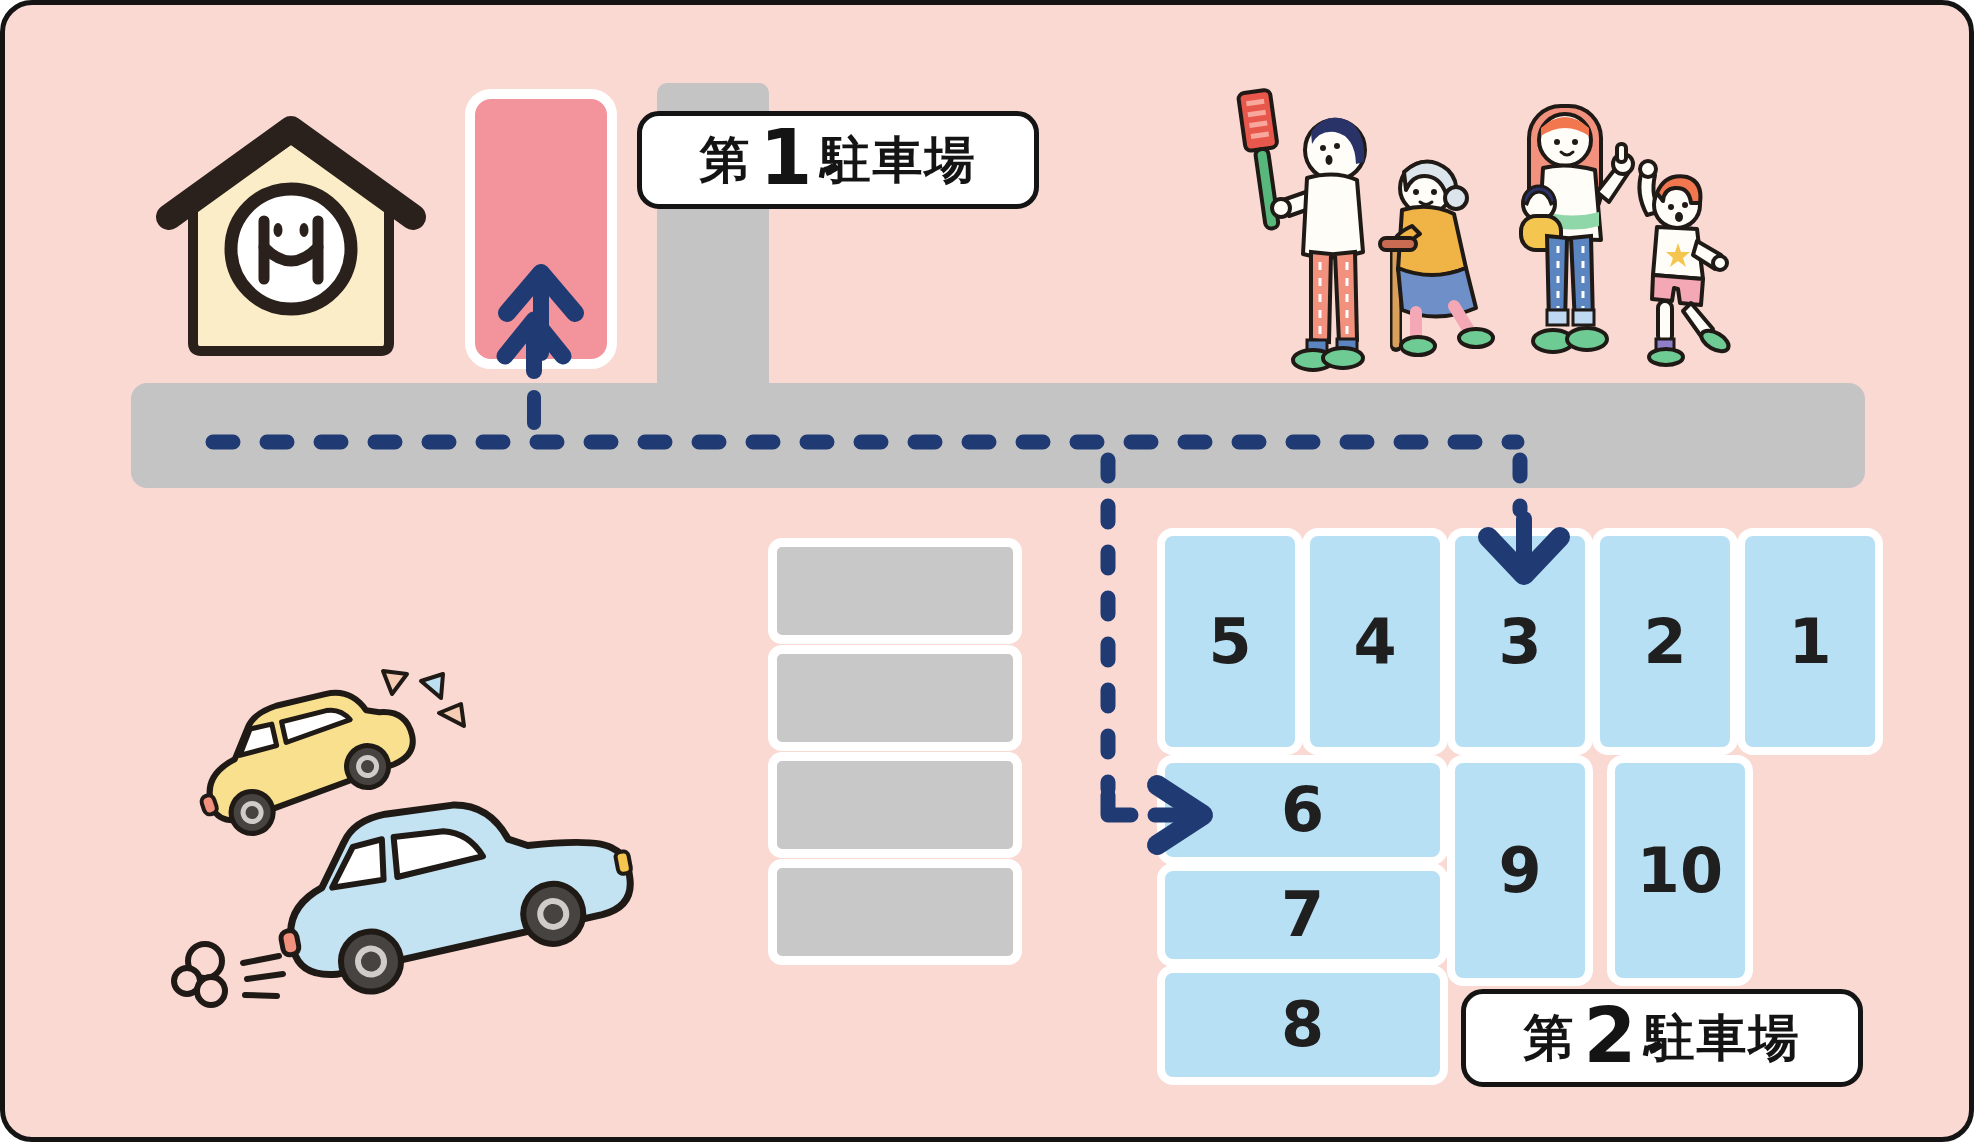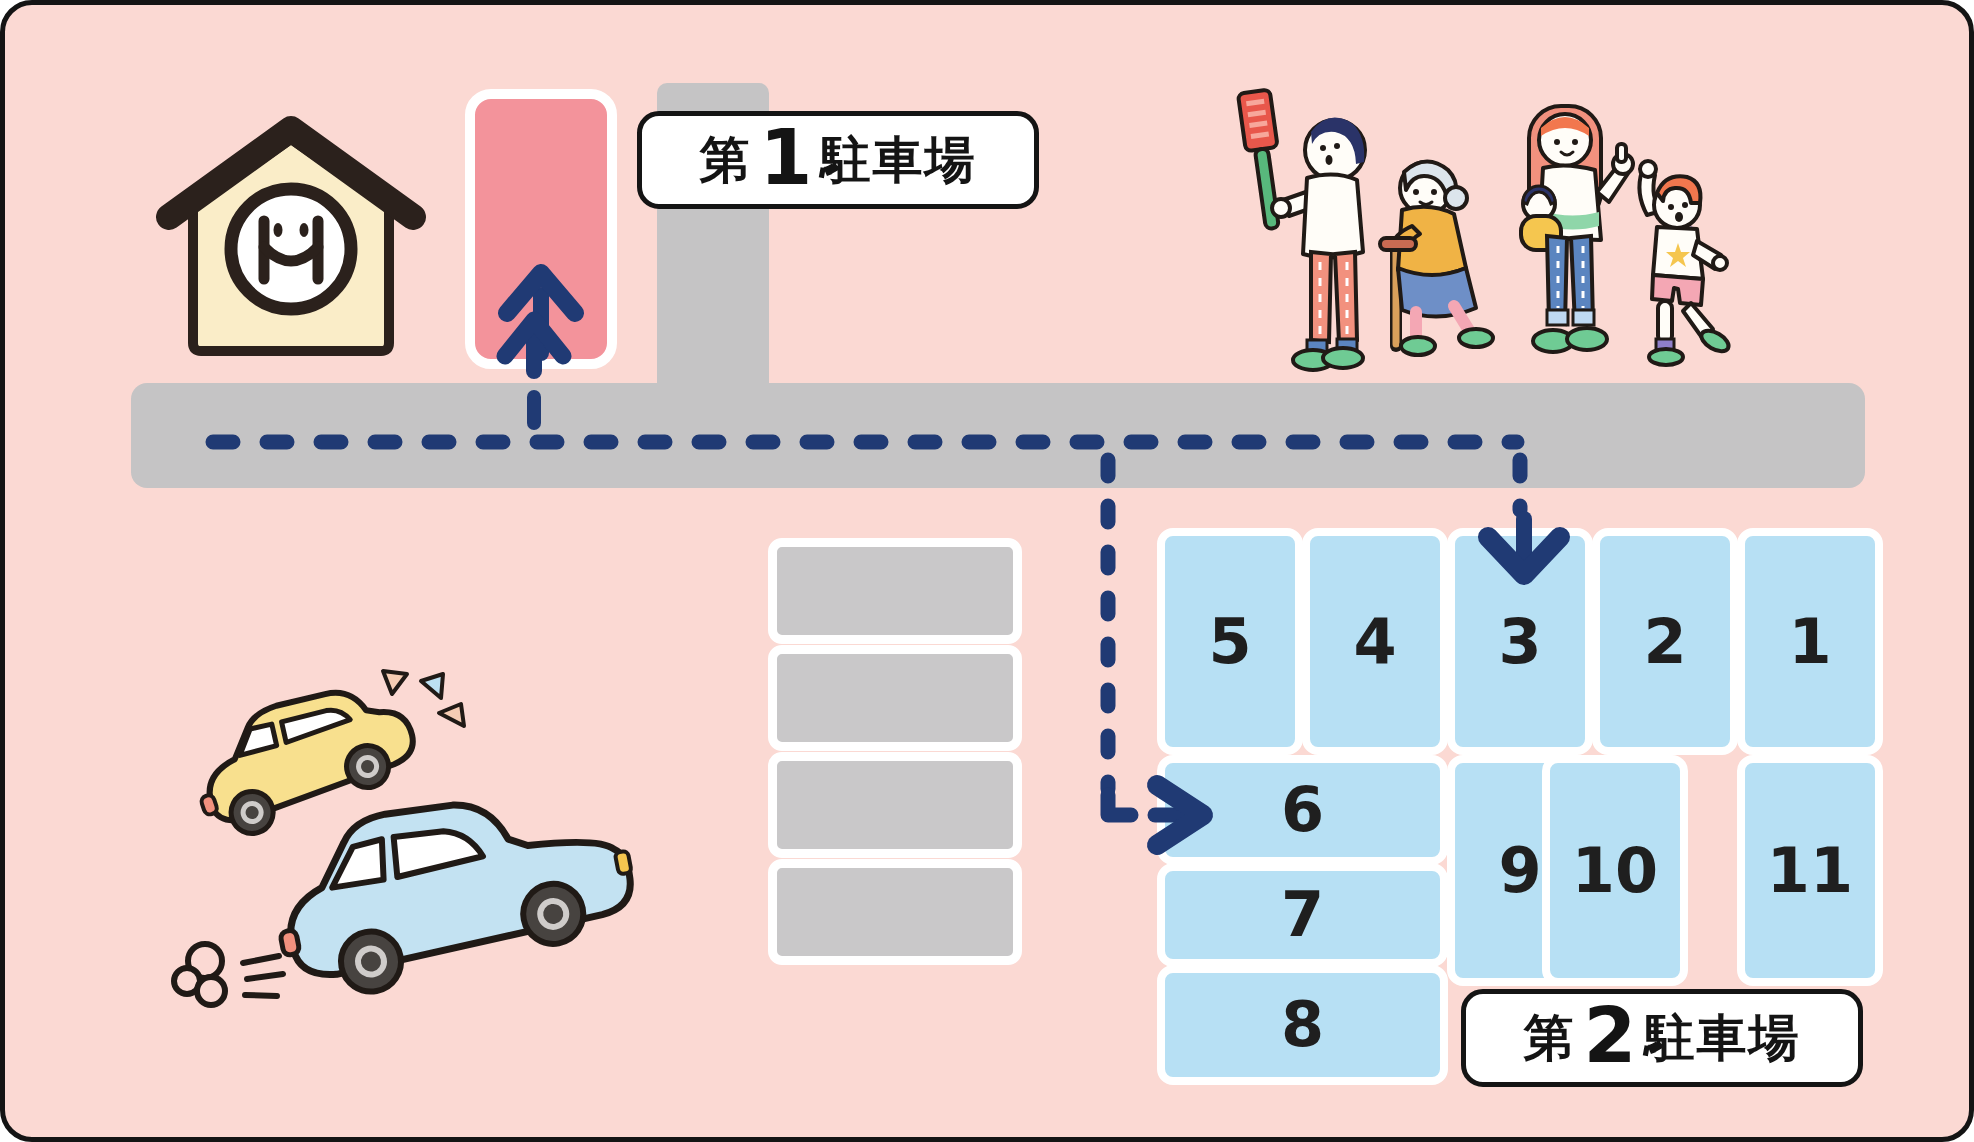--- a/index.html
+++ b/index.html
@@ -203,25 +203,22 @@
   <div class="pspace" style="left:1732px;top:523px;width:146px;height:227px">
       <span class="num">1</span>
     </div>
 
   <div class="pspace" style="left:1152px;top:750px;width:291px;height:110px">
       <span class="num">6</span>
     </div>
   <div class="pspace" style="left:1442px;top:750px;width:146px;height:231px">
       <span class="num">9</span>
     </div>
-  <div class="pspace" style="left:1537px;top:750px;width:146px;height:231px">
+  <div class="pspace" style="left:1602px;top:750px;width:146px;height:231px">
       <span class="num">10</span>
-    </div>
-  <div class="pspace" style="left:1732px;top:750px;width:146px;height:231px">
-      <span class="num">11</span>
     </div>
   <div class="pspace" style="left:1152px;top:858px;width:291px;height:104px">
       <span class="num">7</span>
     </div>
   <div class="pspace" style="left:1152px;top:960px;width:291px;height:120px">
       <span class="num">8</span>
     </div>
 
   <div class="sign sign2">
     <span class="kanji">第</span>

